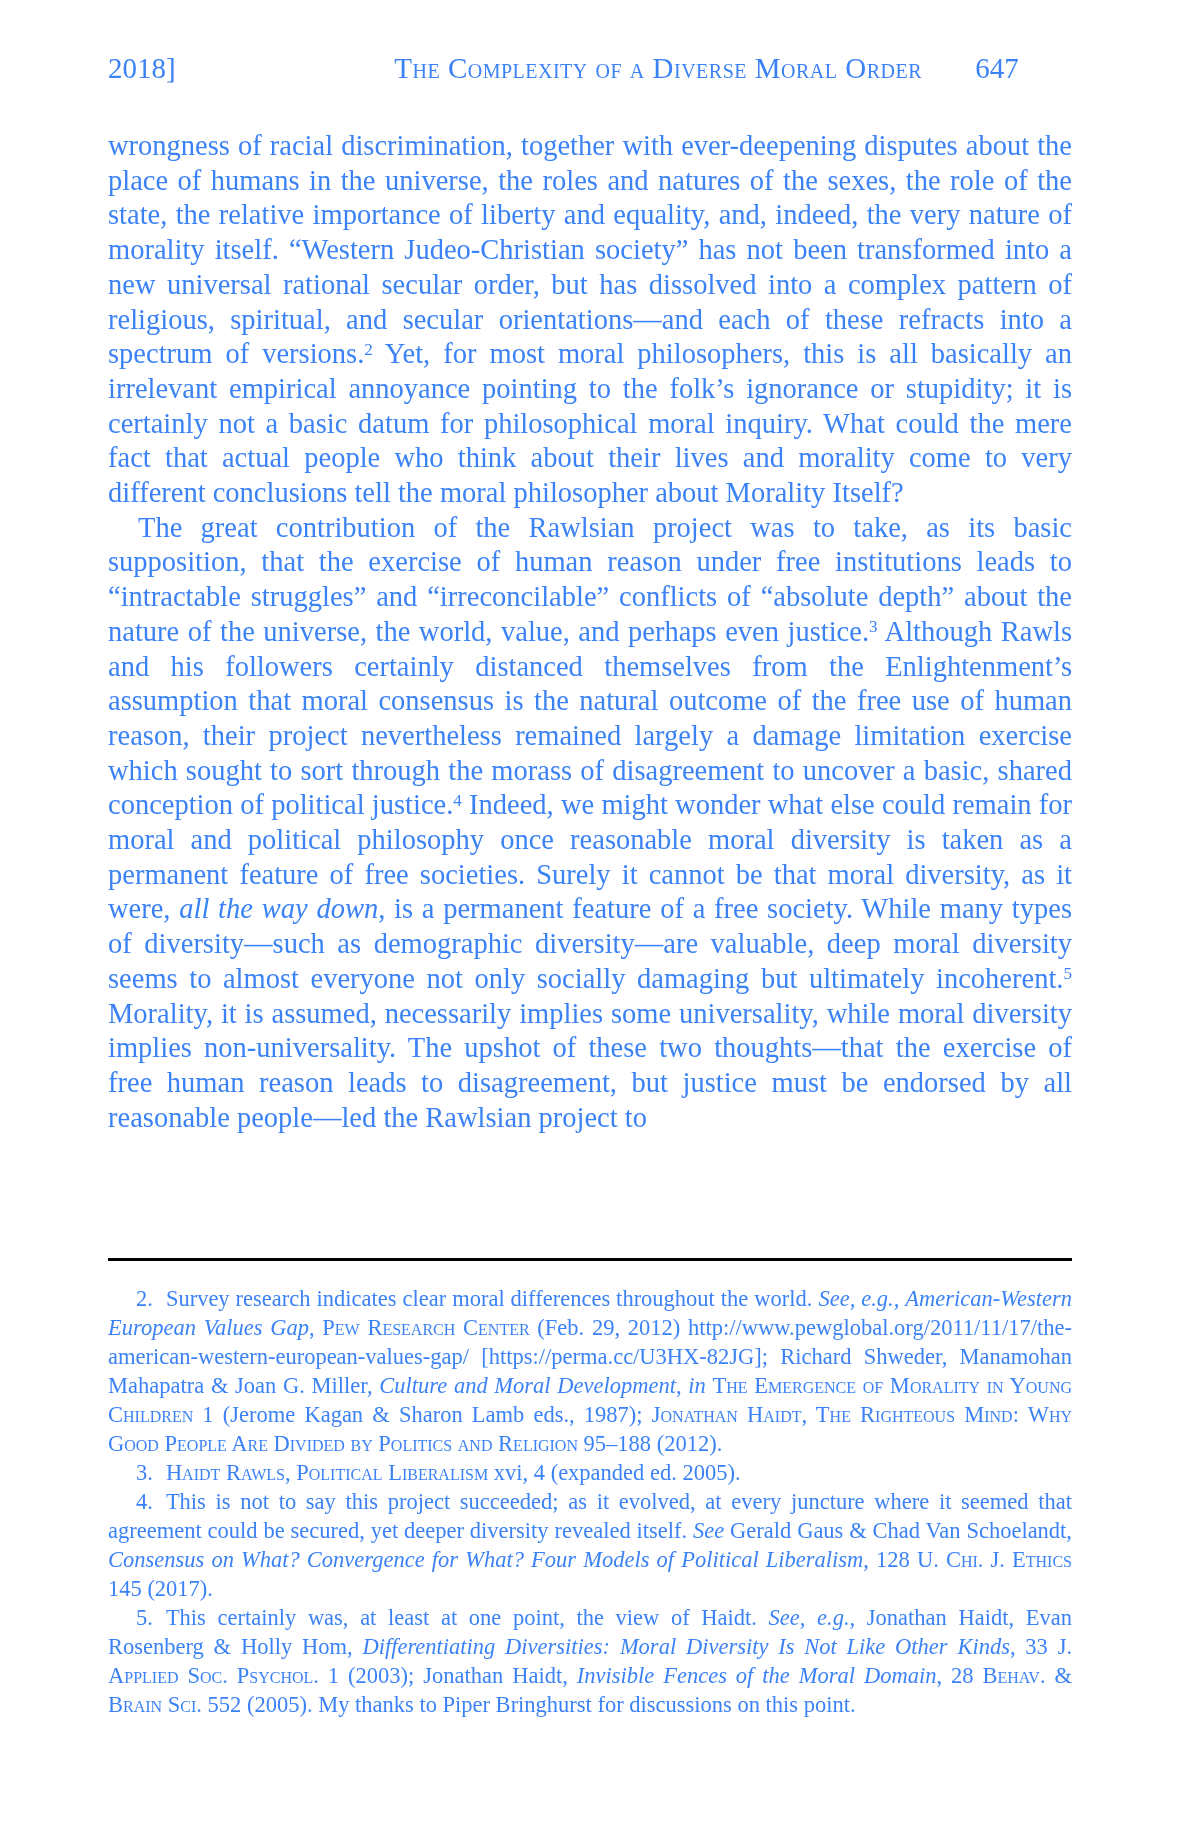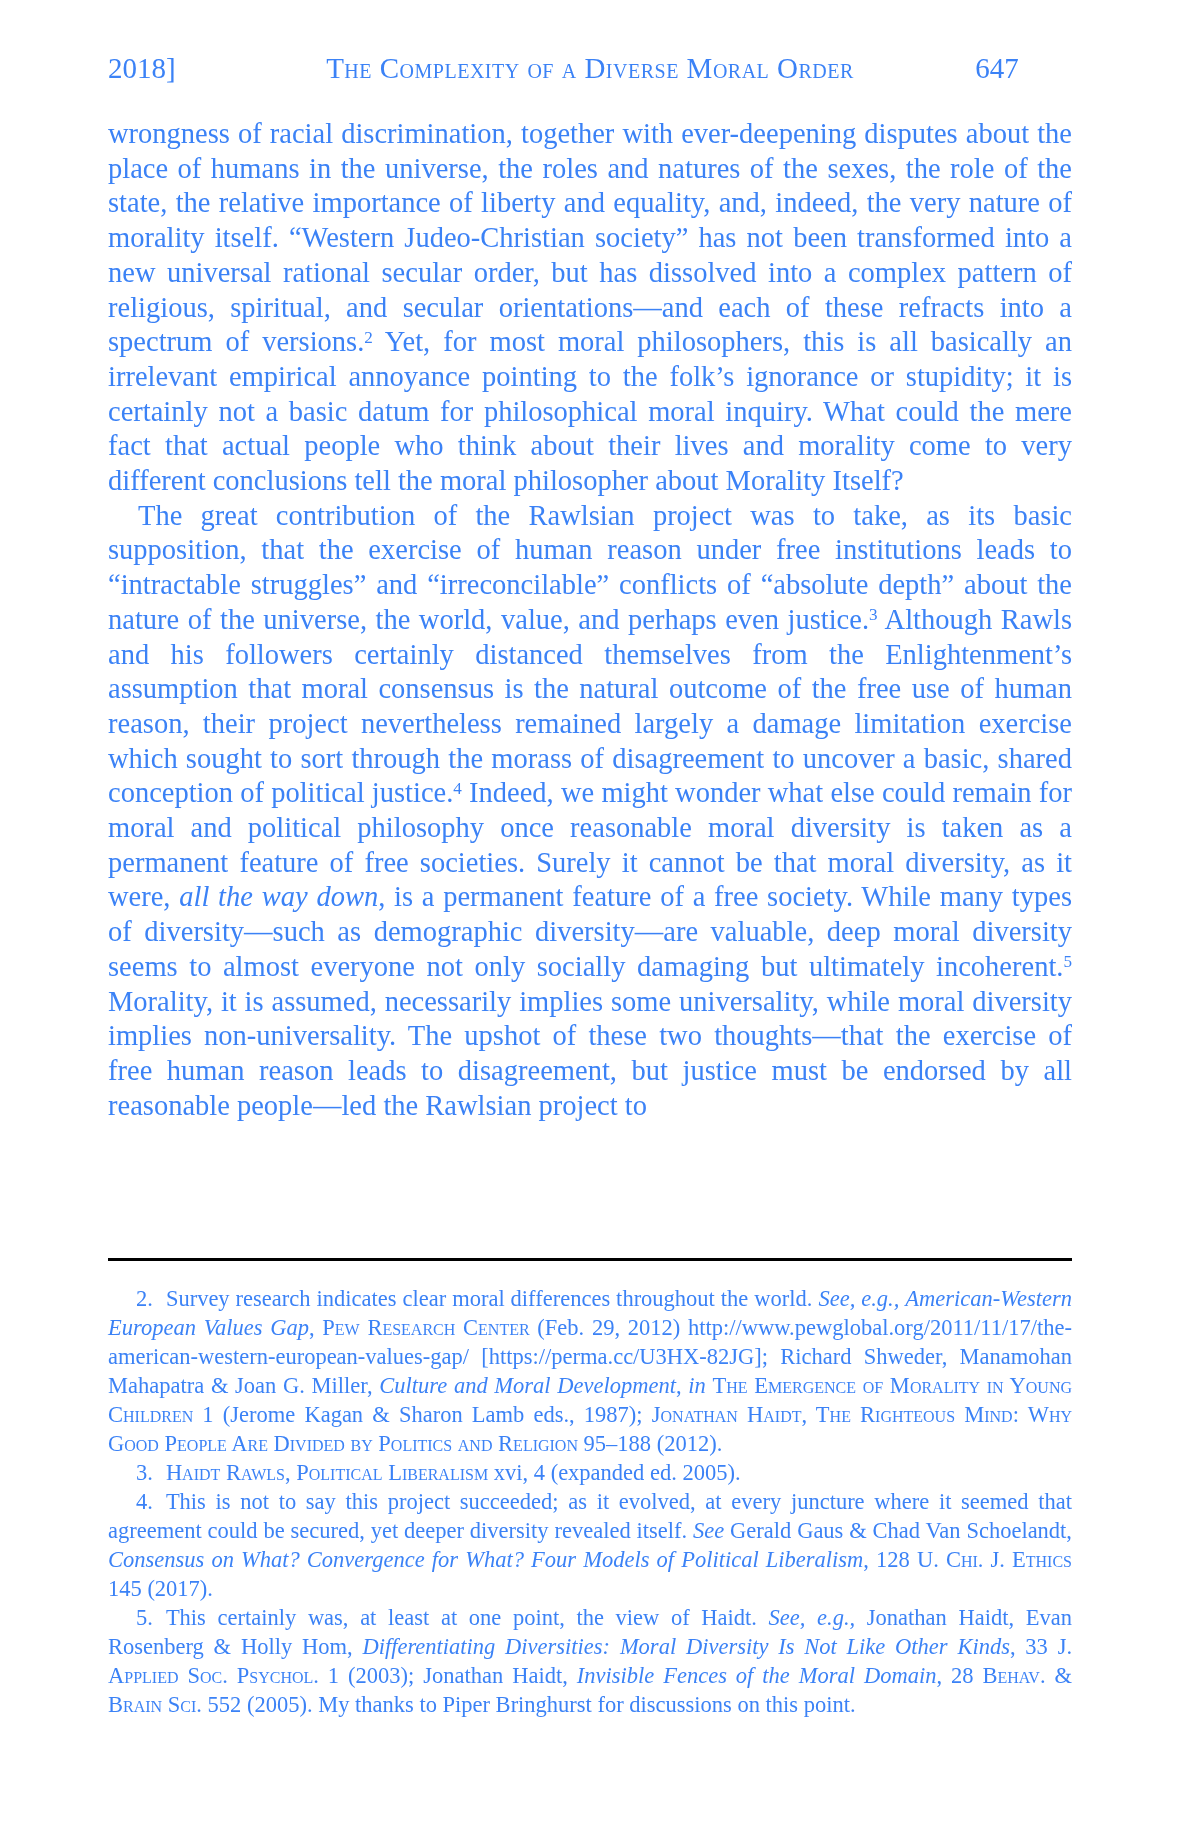--- a/index.html
+++ b/index.html
@@ -15,28 +15,28 @@
     overflow: hidden;
   }
   .header {
     display: flex;
     align-items: baseline;
     font-size: 29px;
   }
   .h-left  { width: 150px; }
   .h-center{
     flex: 1;
-    text-align: center;
+    text-align: right;
     font-variant: small-caps;
     letter-spacing: 0.5px;
   }
   .h-right { width: 150px; text-align: center; }
 
   .body-text {
-    margin-top: 32px;
+    margin-top: 44px;
     font-size: 28.5px;
     line-height: 34.7px;
     text-align: justify;
   }
   .para { margin: 0; }
   .para.indent { text-indent: 30px; }
 
   .seg-i  { font-style: italic; }
   .seg-sc { font-variant: small-caps; margin-top: 12px; }
   .seg-sup{

